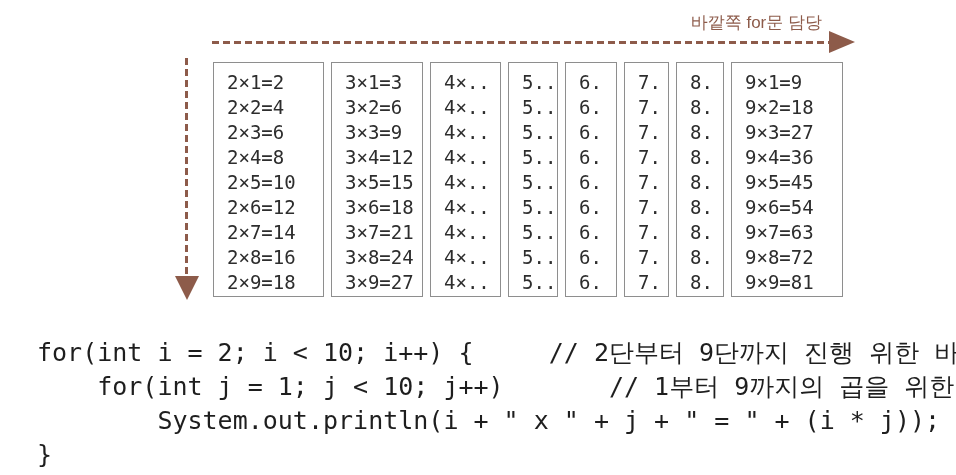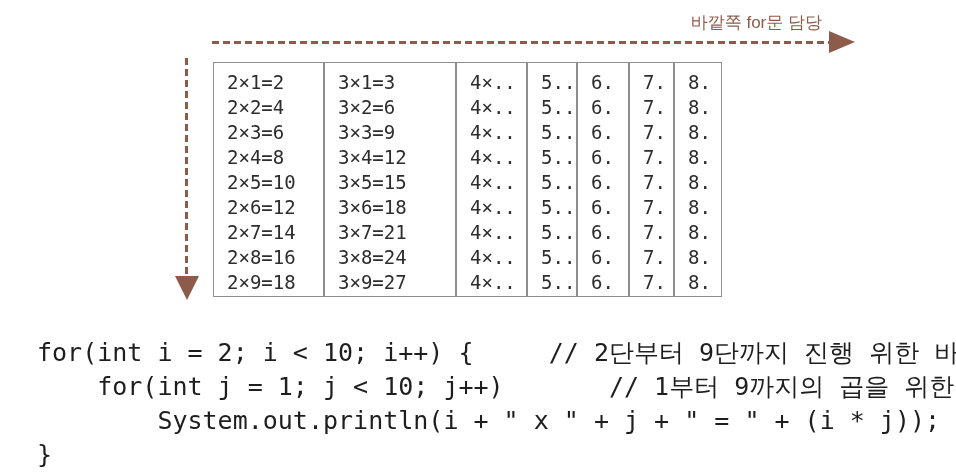--- a/index.html
+++ b/index.html
@@ -27,21 +27,21 @@
   .v-head{
     position:absolute;left:175px;top:276px;width:0;height:0;
     border-left:12px solid transparent;border-right:12px solid transparent;
     border-top:24px solid #8d5b4a;
   }
   .inner-label{
     position:absolute;left:100px;top:195px;width:92px;
     font-weight:bold;font-size:16px;line-height:22px;color:#8d5b4a;
     white-space:pre-line;
   }
-  .tables{position:absolute;left:213px;top:62px;display:flex;}
+  .tables{position:absolute;left:213px;top:62px;display:flex;gap:7px;}
   .tbox{
     box-sizing:border-box;height:235px;border:1px solid #8e8e8e;background:#ffffff;
     padding:7px 0 0 13px;overflow:hidden;
     font-family:"DejaVu Sans Mono",monospace;font-size:19px;line-height:25px;
     color:#2d2d2d;white-space:pre;
   }
   .code{
     position:absolute;left:37px;top:336px;margin:0;
     font-family:"DejaVu Sans Mono","Liberation Sans",monospace;
     font-size:25px;line-height:34px;color:#1e1e1e;white-space:pre;
@@ -64,21 +64,21 @@
   <div class="tables">
     <div class="tbox" style="width:111px">2×1=2
 2×2=4
 2×3=6
 2×4=8
 2×5=10
 2×6=12
 2×7=14
 2×8=16
 2×9=18</div>
-    <div class="tbox" style="width:132px">3×1=3
+    <div class="tbox" style="width:92px">3×1=3
 3×2=6
 3×3=9
 3×4=12
 3×5=15
 3×6=18
 3×7=21
 3×8=24
 3×9=27</div>
     <div class="tbox" style="width:71px">4×..
 4×..
@@ -118,20 +118,29 @@
 7.</div>
     <div class="tbox" style="width:48px">8.
 8.
 8.
 8.
 8.
 8.
 8.
 8.
 8.</div>
+    <div class="tbox" style="width:112px">9×1=9
+9×2=18
+9×3=27
+9×4=36
+9×5=45
+9×6=54
+9×7=63
+9×8=72
+9×9=81</div>
   </div>
 
   <pre class="code">for(int i = 2; i &lt; 10; i++) {     // 2단부터 9단까지 진행 위한 바깥쪽 for문
     for(int j = 1; j &lt; 10; j++)       // 1부터 9까지의 곱을 위한 안쪽 for문
         System.out.println(i + " x " + j + " = " + (i * j));
 }</pre>
 
 </div>
 
 </body></html>

